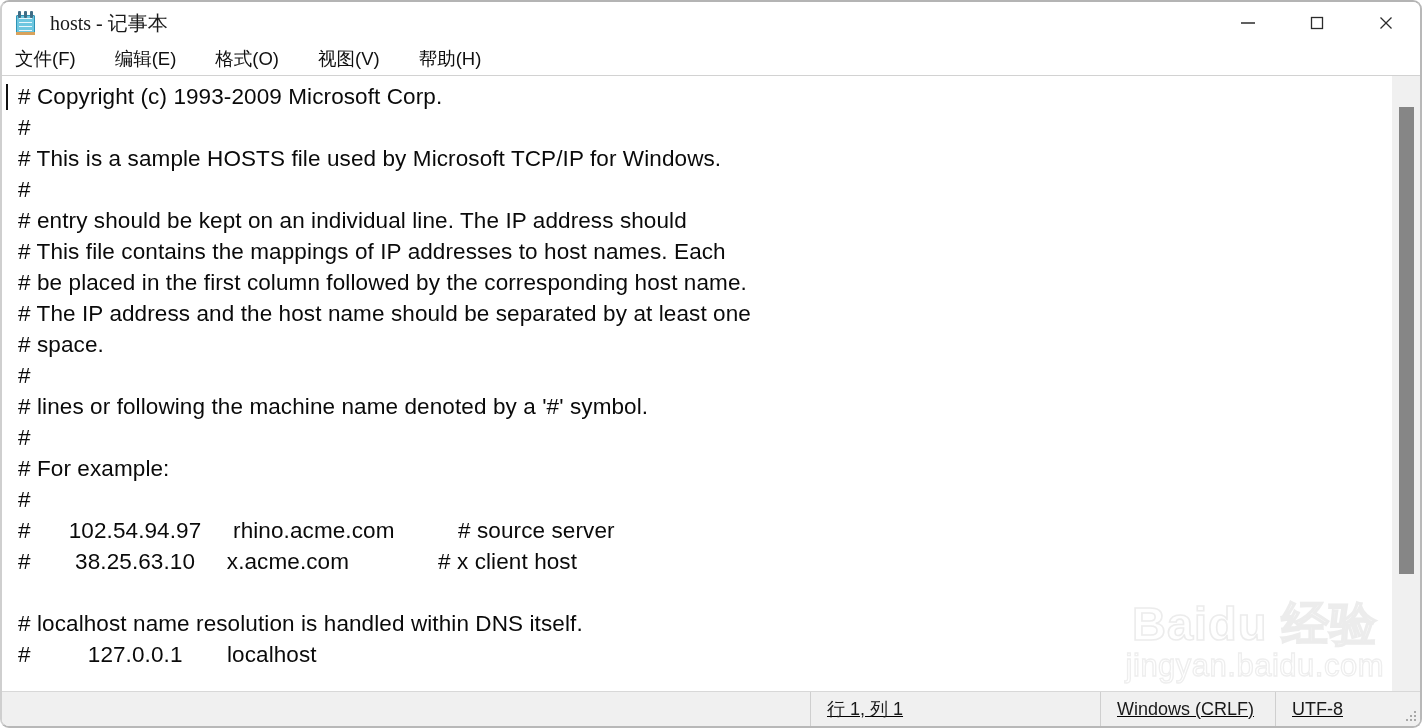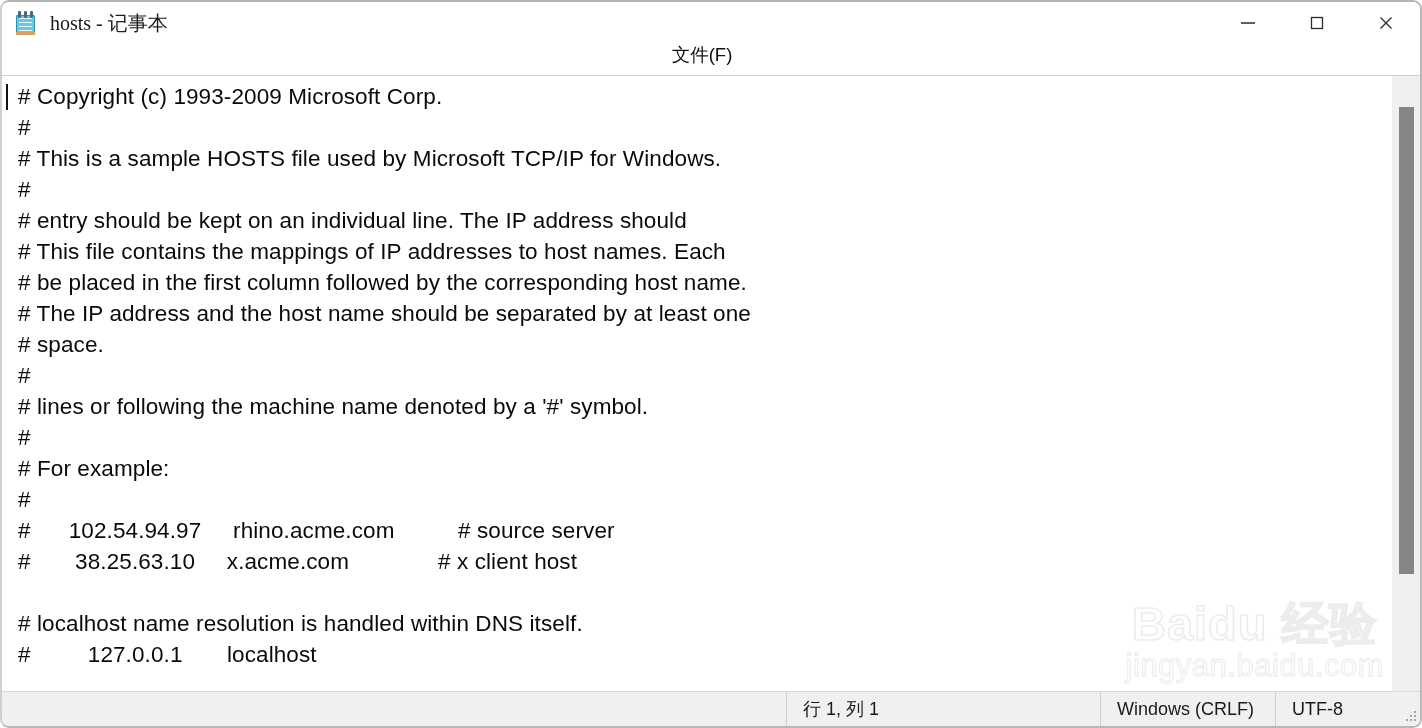--- a/index.html
+++ b/index.html
@@ -114,21 +114,20 @@
 
   
   .menubar {
     height: 32px;
     min-height: 32px;
     background: #ffffff;
     display: flex;
     align-items: center;
     padding-left: 13px;
     gap: 8px;
-    flex-direction: column;
   }
   .menu-item {
     font-size: 18.5px;
     color: #101010;
     padding: 3px 14px 3px 0px;
     margin-right: 17px;
     white-space: nowrap;
     cursor: default;
     line-height: 1;
     font-family: "Liberation Sans", "DejaVu Sans", sans-serif;
@@ -220,35 +219,36 @@
   
   .statusbar {
     height: 35px;
     min-height: 35px;
     background: #f0f0f0;
     display: flex;
     align-items: stretch;
     justify-content: flex-end;
     border-top: 1px solid #d8d8d8;
     position: relative;
+    text-decoration: underline;
   }
   .status-spacer { flex: 1; }
   .status-cell {
     display: flex;
     align-items: center;
     border-left: 1px solid #cfcfcf;
     padding: 0 16px;
     font-size: 18px;
     color: #1a1a1a;
     white-space: nowrap;
     font-family: "Liberation Sans", "DejaVu Sans", sans-serif;
   }
   .status-cell.pos   { width: 212px; }
   .status-cell.zoom  { width: 78px; margin-top: 44px; }
-  .status-cell.eol   { width: 175px; margin-left: 24px; }
+  .status-cell.eol   { width: 175px; }
   .status-cell.enc   { width: 145px; }
 
   .resize-grip {
     position: absolute;
     right: 3px;
     bottom: 3px;
     width: 12px;
     height: 12px;
   }
   .resize-grip i {

